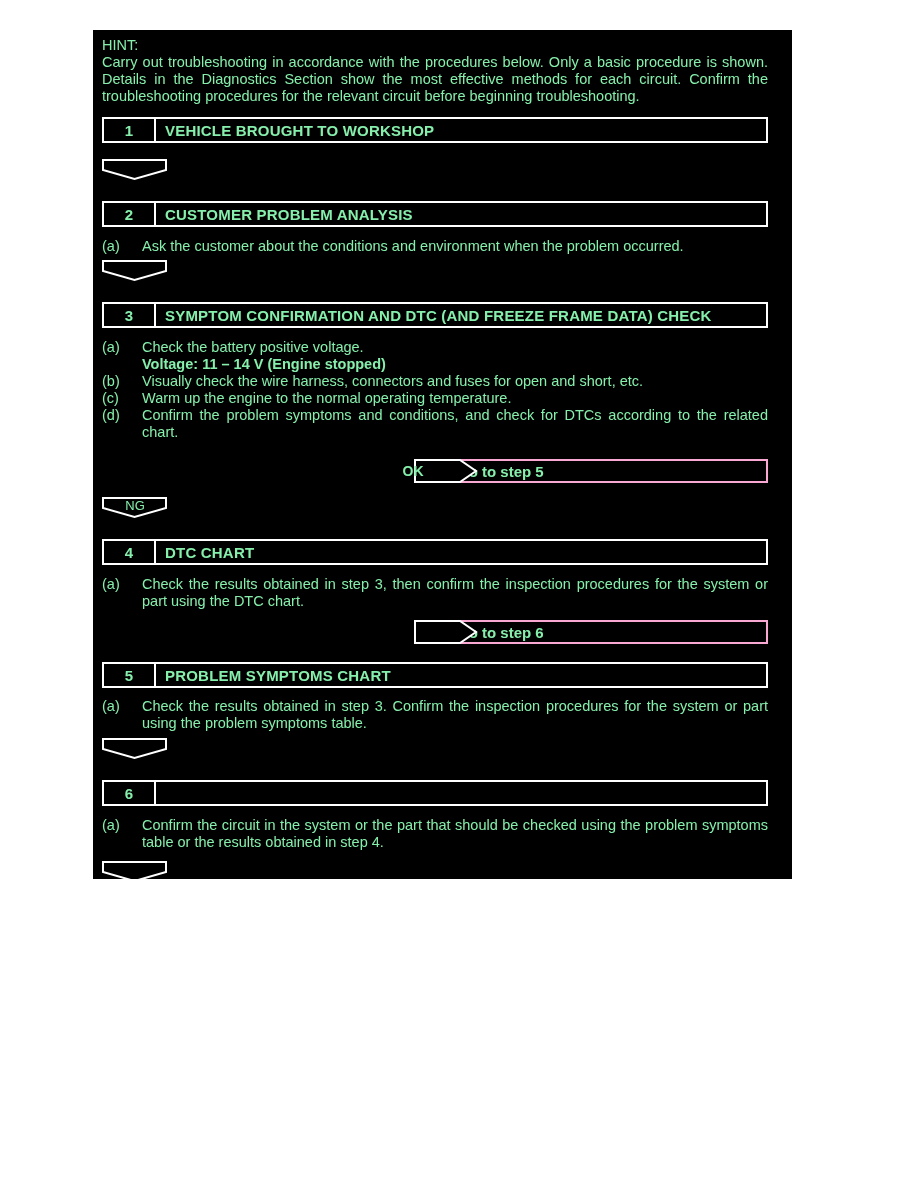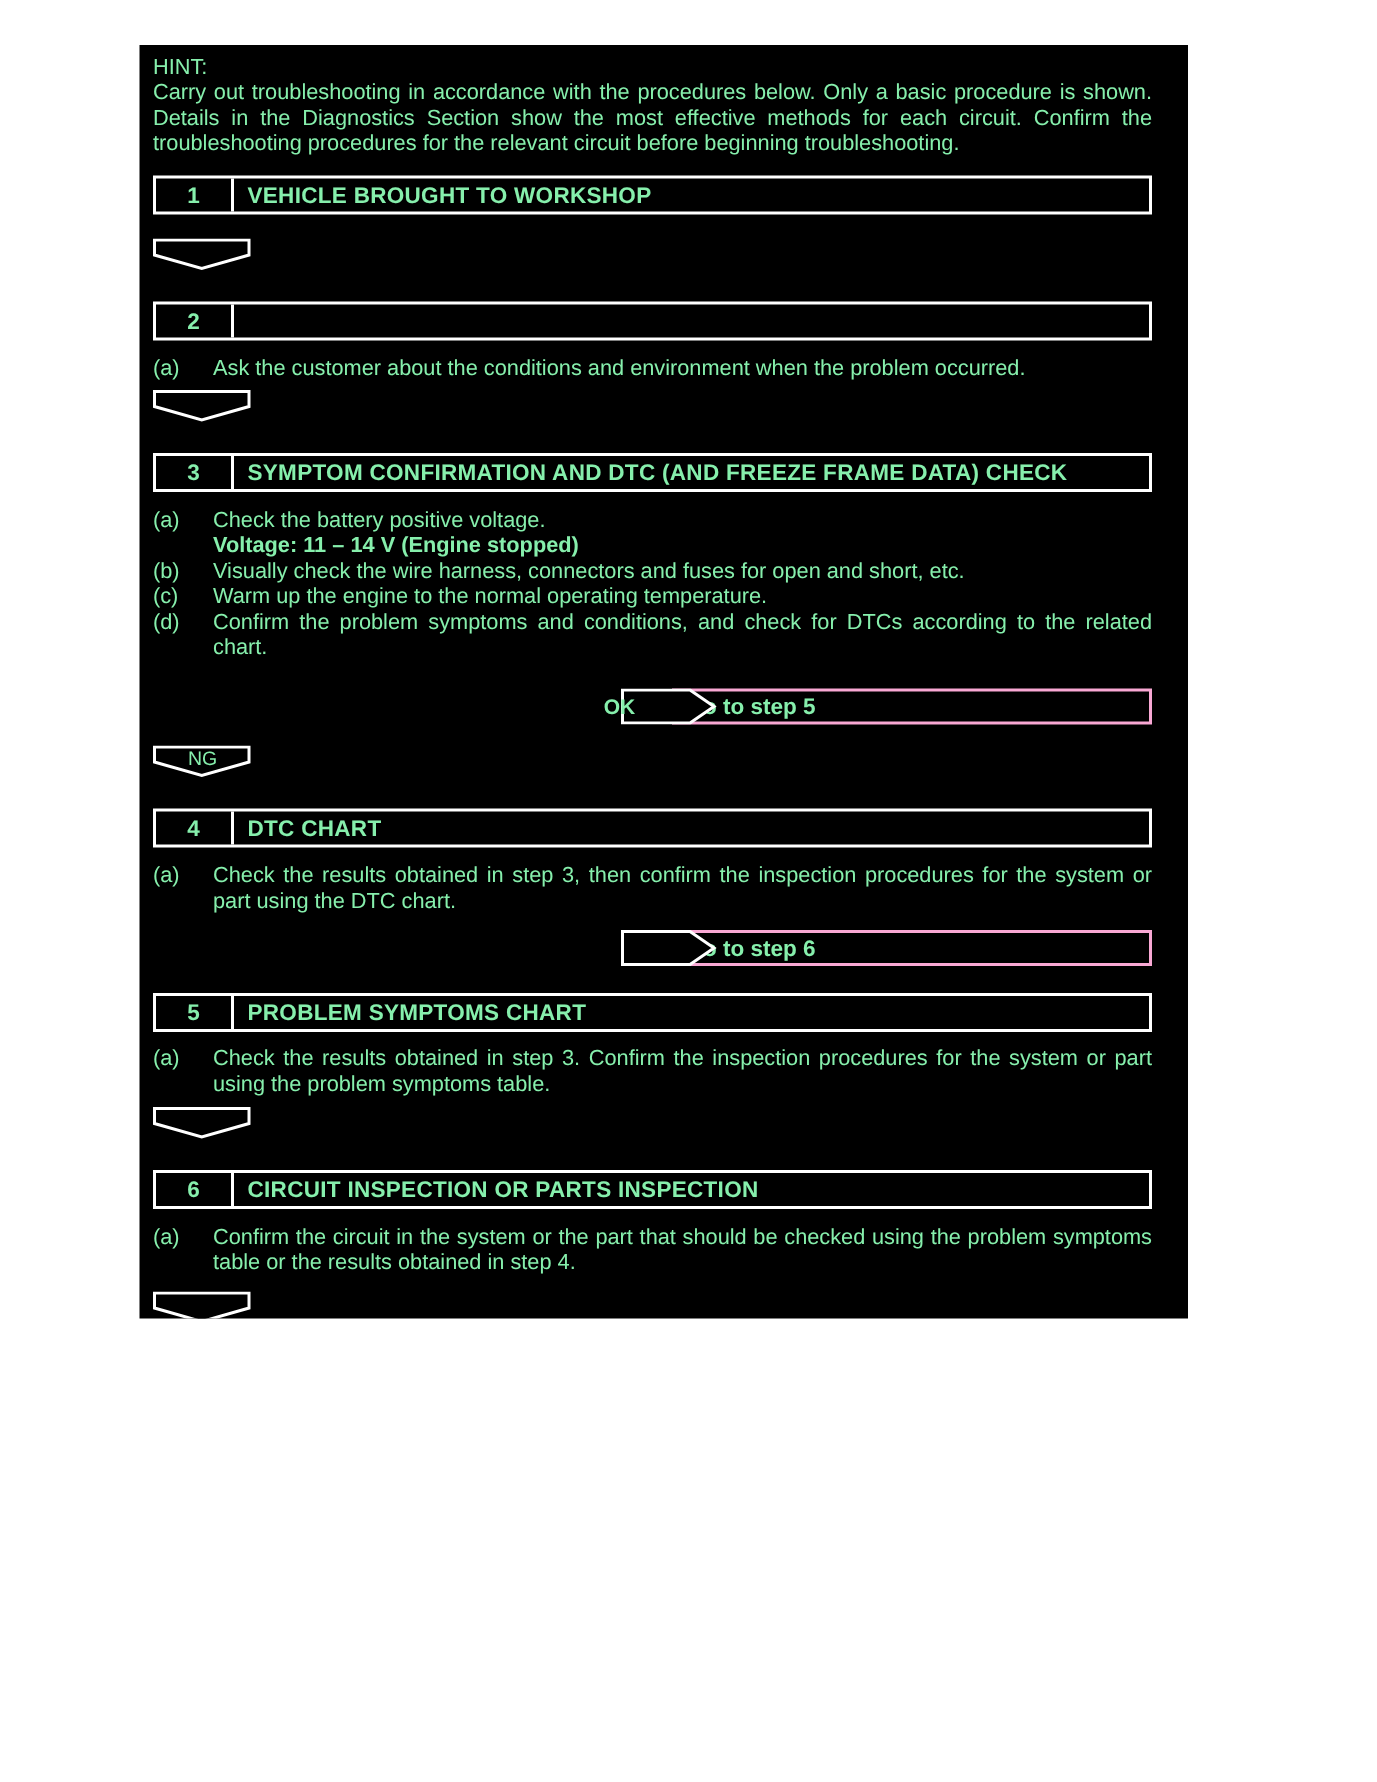--- a/index.html
+++ b/index.html
@@ -84,20 +84,21 @@
     </div>
 
     <div class="connector mt16">
       <svg width="66" height="22">
         <polygon points="1,1 64,1 64,11 32.5,20 1,11" fill="#000000" stroke="#ffffff" stroke-width="2"></polygon>
       </svg>
     </div>
 
     <div class="step-header mt20">
       <span class="step-num">2</span>
+      <span class="step-title">CUSTOMER PROBLEM ANALYSIS</span>
     </div>
 
     <div class="item mt11">
       <span class="item-label">(a)</span>
       <span class="item-text">Ask the customer about the conditions and environment when the problem occurred.</span>
     </div>
 
     <div class="connector mt5">
       <svg width="66" height="22">
         <polygon points="1,1 64,1 64,11 32.5,20 1,11" fill="#000000" stroke="#ffffff" stroke-width="2"></polygon>
@@ -177,21 +178,20 @@
     </div>
 
     <div class="connector mt6">
       <svg width="66" height="22">
         <polygon points="1,1 64,1 64,11 32.5,20 1,11" fill="#000000" stroke="#ffffff" stroke-width="2"></polygon>
       </svg>
     </div>
 
     <div class="step-header mt20">
       <span class="step-num">6</span>
-      <span class="step-title">CIRCUIT INSPECTION OR PARTS INSPECTION</span>
     </div>
 
     <div class="item mt11">
       <span class="item-label">(a)</span>
       <span class="item-text">Confirm the circuit in the system or the part that should be checked using the problem symptoms table or the results obtained in step 4.</span>
     </div>
 
     <div class="connector mt10">
       <svg width="66" height="22">
         <polygon points="1,1 64,1 64,11 32.5,20 1,11" fill="#000000" stroke="#ffffff" stroke-width="2"></polygon>

